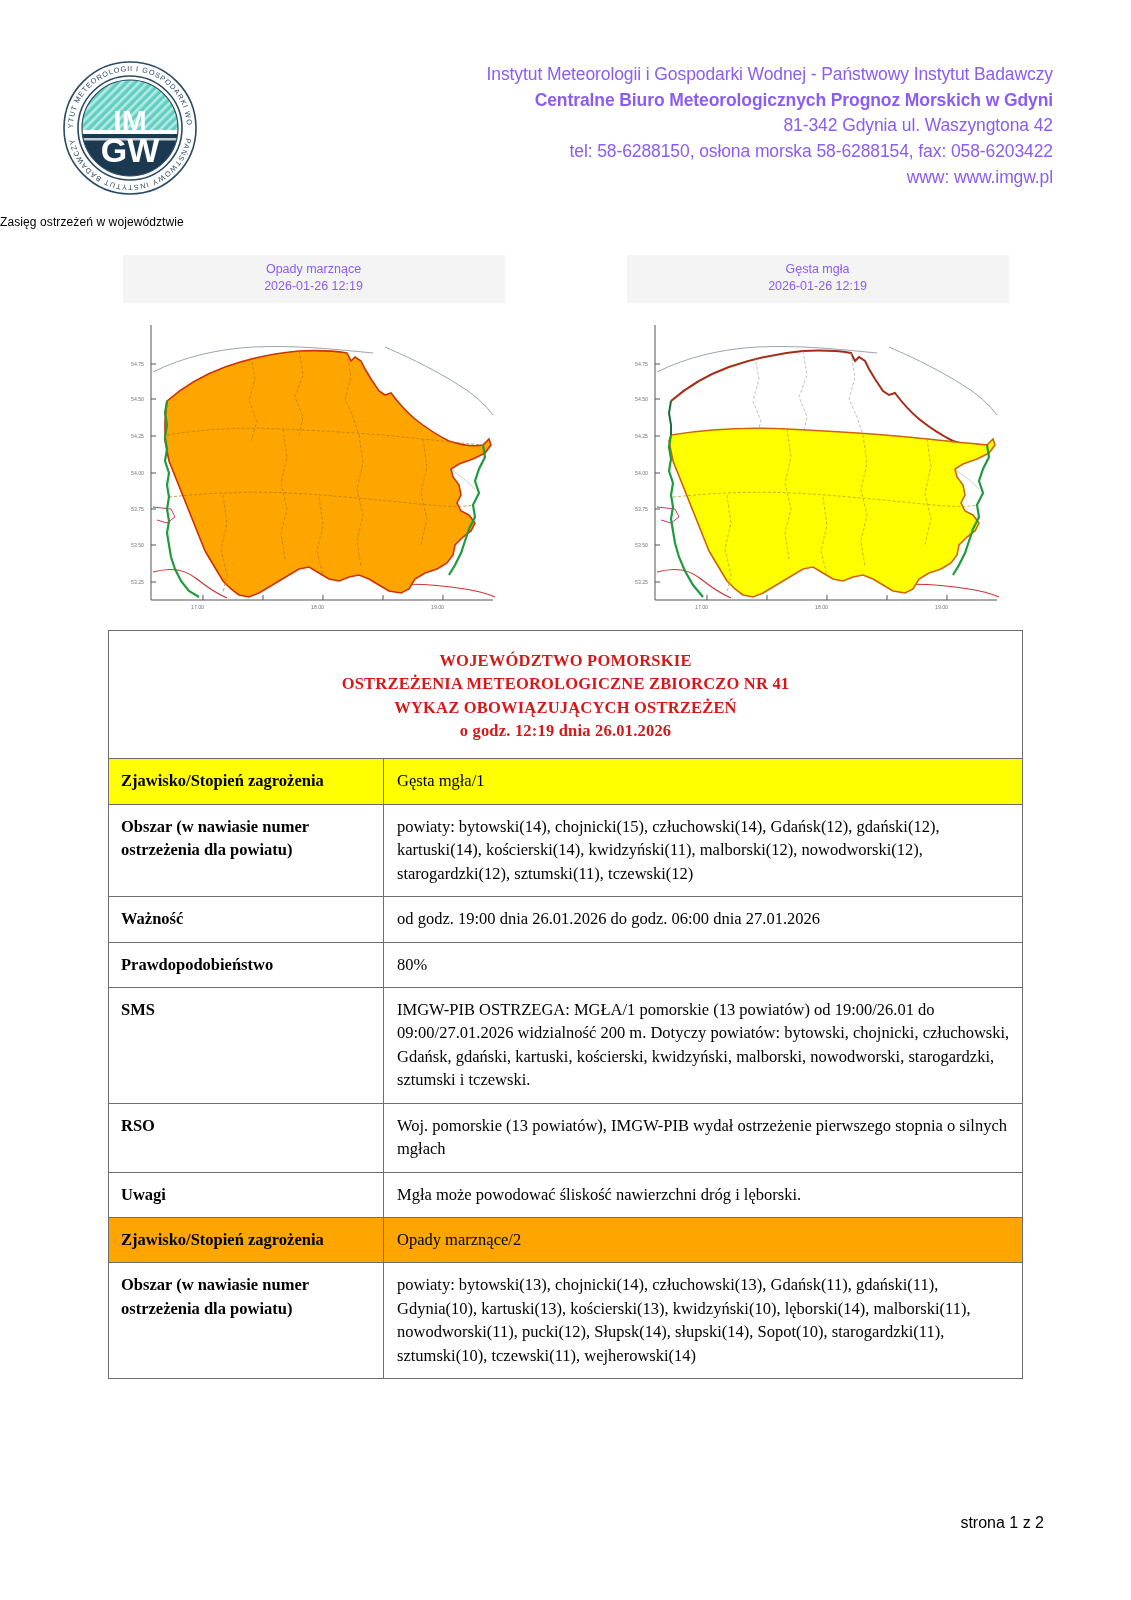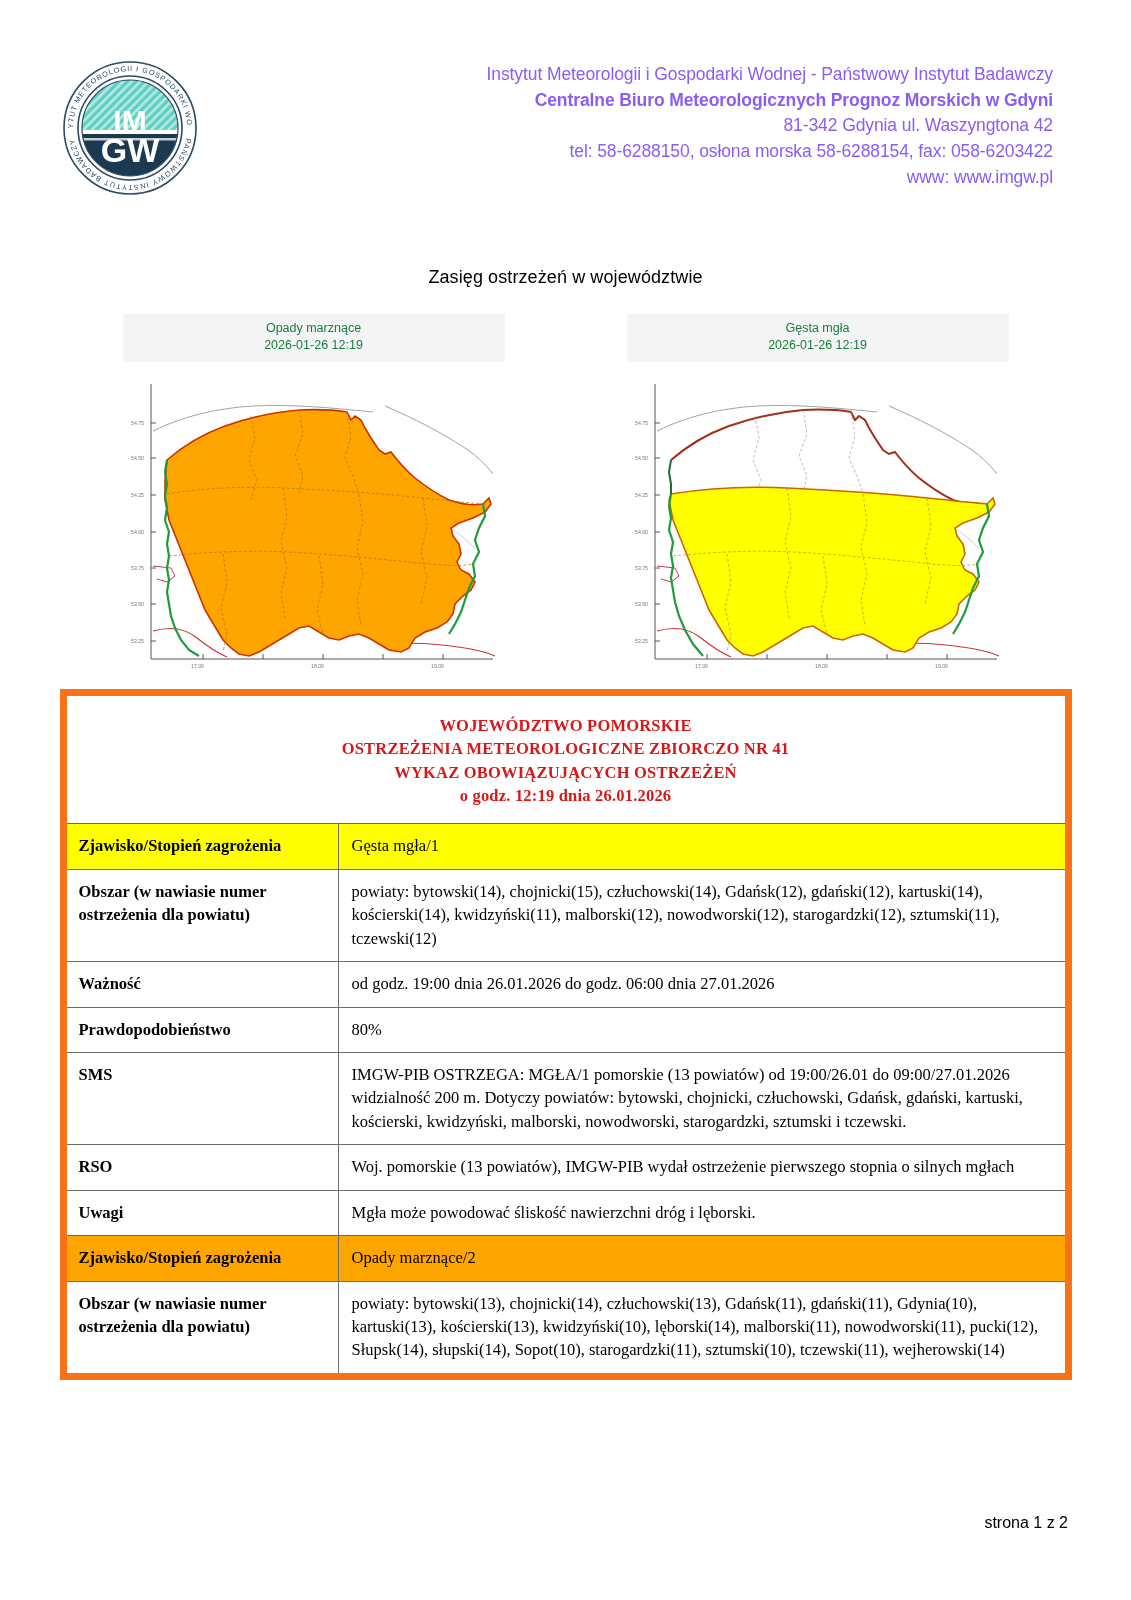--- a/index.html
+++ b/index.html
@@ -33,58 +33,56 @@
     color: #8b5cf6;
     font-size: 17.5px;
     line-height: 1.47;
     padding-top: 10px;
     letter-spacing: -0.1px;
   }
   .header-text .b { font-weight: bold; }
 
   
   .section-title {
-    text-align: center;
-    font-size: 18px;
+    font-size: 12px;
     color: #000;
-    margin-top: 52px;
     letter-spacing: 0.1px;
   }
 
   
   .maps {
     display: flex;
     justify-content: center;
     gap: 122px;
     margin-top: 26px;
   }
   .map-block { width: 382px; }
   .map-caption {
     background: #f4f4f4;
     text-align: center;
     font-size: 12.5px;
     line-height: 1.35;
     padding: 6px 0 8px 0;
-    color: #15803d;
+    color: #8b5cf6;
   }
   .map-frame {
     position: relative;
     height: 295px;
     margin-top: 14px;
     background: #ffffff;
   }
   .map-frame svg { display: block; }
 
   
   .warn-table {
-    width: 1012px;
+    width: 915px;
     margin: 18px auto 11px auto;
     border-collapse: collapse;
     table-layout: fixed;
-    border: 7px solid #f97316;
+    border: 1px solid #f97316;
   }
   .warn-table td {
     border: 1px solid #6e6e6e;
     vertical-align: top;
     font-family: "Liberation Serif", serif;
     font-size: 16.5px;
     line-height: 1.42;
     padding: 10px 12px 11px 12px;
   }
   .title-cell {
@@ -101,21 +99,21 @@
     font-weight: bold;
   }
   .row-yellow td { background: #ffff00; }
   .row-orange td { background: #ffa500; }
   .row-yellow .lbl, .row-orange .lbl { font-weight: bold; }
   .val { padding-left: 13px !important; }
 
   
   .footer {
     position: absolute;
-    right: 63px;
+    right: 87px;
     bottom: 68px;
     font-size: 16px;
     color: #000;
   }
 </style>
 </head>
 <body>
 
 <div class="header">
 

